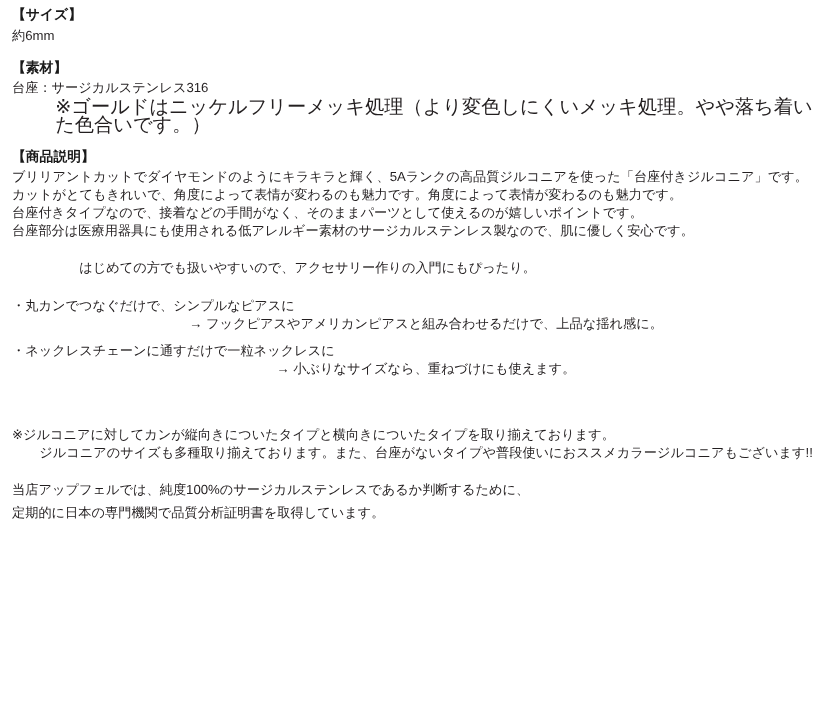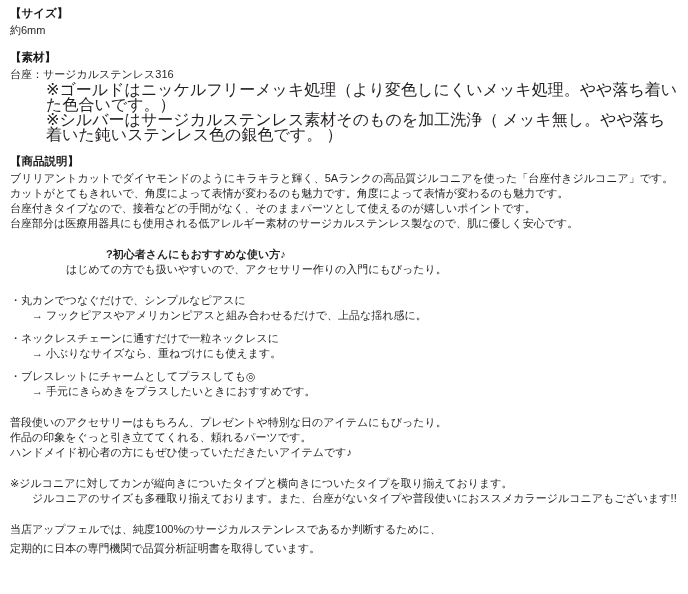--- a/index.html
+++ b/index.html
@@ -37,21 +37,21 @@
     color: #231f20;
   }
   .small {
     font-size: 16px;
     line-height: 15px;
   }
   .gap-xs { height: 4px; }
   .gap-s { height: 8px; }
   .gap-m { height: 12px; }
   .gap-l { height: 16px; }
-  .indent-1 { padding-left: 22px; }
+  .indent-1 { padding-left: 22px; text-align: center; }
   .indent-2 { padding-left: 36px; }
   .indent-3 { padding-left: 56px; }
   .indent-4 { padding-left: 96px; }
   .indent-5 { padding-left: 140px; }
   .bold { font-weight: bold; }
   .block { margin: 0; padding: 0; }
 </style>
 </head>
 <body>
 
@@ -61,68 +61,57 @@
     <div class="section-head">【サイズ】</div>
     <div class="line">約6mm</div>
   </div>
 
   <div class="gap-m"></div>
 
   <div class="block">
     <div class="section-head">【素材】</div>
     <div class="line">台座：サージカルステンレス316</div>
     <div class="line small indent-2">※ゴールドはニッケルフリーメッキ処理（より変色しにくいメッキ処理。やや落ち着いた色合いです。）</div>
-    <div class="line small indent-2">※シルバーはサージカルステンレス素材そのものを加工洗浄（ メッキ無し。やや落ち着いた鈍いステンレス色の銀色です。 ）</div>
   </div>
 
   <div class="gap-m"></div>
 
   <div class="block">
     <div class="section-head">【商品説明】</div>
     <div class="line">ブリリアントカットでダイヤモンドのようにキラキラと輝く、5Aランクの高品質ジルコニアを使った「台座付きジルコニア」です。</div>
     <div class="line">カットがとてもきれいで、角度によって表情が変わるのも魅力です。角度によって表情が変わるのも魅力です。</div>
     <div class="line">台座付きタイプなので、接着などの手間がなく、そのままパーツとして使えるのが嬉しいポイントです。</div>
     <div class="line">台座部分は医療用器具にも使用される低アレルギー素材のサージカルステンレス製なので、肌に優しく安心です。</div>
   </div>
 
   <div class="gap-l"></div>
 
   <div class="block">
-    <div class="line bold indent-4">?初心者さんにもおすすめな使い方♪</div>
     <div class="line indent-3">はじめての方でも扱いやすいので、アクセサリー作りの入門にもぴったり。</div>
   </div>
 
   <div class="gap-l"></div>
 
   <div class="block">
     <div class="line">・丸カンでつなぐだけで、シンプルなピアスに</div>
     <div class="line indent-1">→ フックピアスやアメリカンピアスと組み合わせるだけで、上品な揺れ感に。</div>
   </div>
 
   <div class="gap-s"></div>
 
   <div class="block">
     <div class="line">・ネックレスチェーンに通すだけで一粒ネックレスに</div>
     <div class="line indent-1">→ 小ぶりなサイズなら、重ねづけにも使えます。</div>
   </div>
 
   <div class="gap-s"></div>
 
-  <div class="block">
-    <div class="line">・ブレスレットにチャームとしてプラスしても◎</div>
-    <div class="line indent-1">→ 手元にきらめきをプラスしたいときにおすすめです。</div>
-  </div>
 
   <div class="gap-l"></div>
 
-  <div class="block">
-    <div class="line">普段使いのアクセサリーはもちろん、プレゼントや特別な日のアイテムにもぴったり。</div>
-    <div class="line">作品の印象をぐっと引き立ててくれる、頼れるパーツです。</div>
-    <div class="line">ハンドメイド初心者の方にもぜひ使っていただきたいアイテムです♪</div>
-  </div>
 
   <div class="gap-l"></div>
 
   <div class="block">
     <div class="line">※ジルコニアに対してカンが縦向きについたタイプと横向きについたタイプを取り揃えております。</div>
     <div class="line indent-1">ジルコニアのサイズも多種取り揃えております。また、台座がないタイプや普段使いにおススメカラージルコニアもございます!!</div>
   </div>
 
   <div class="gap-l"></div>
 

